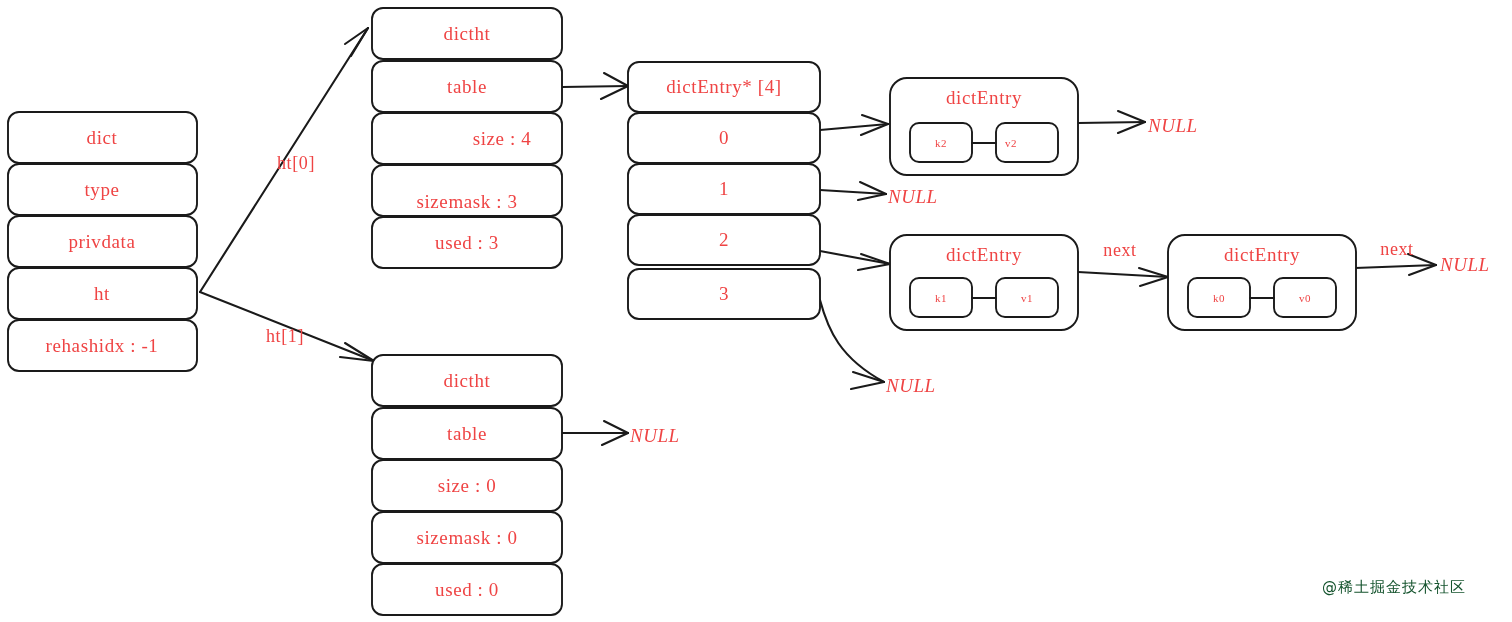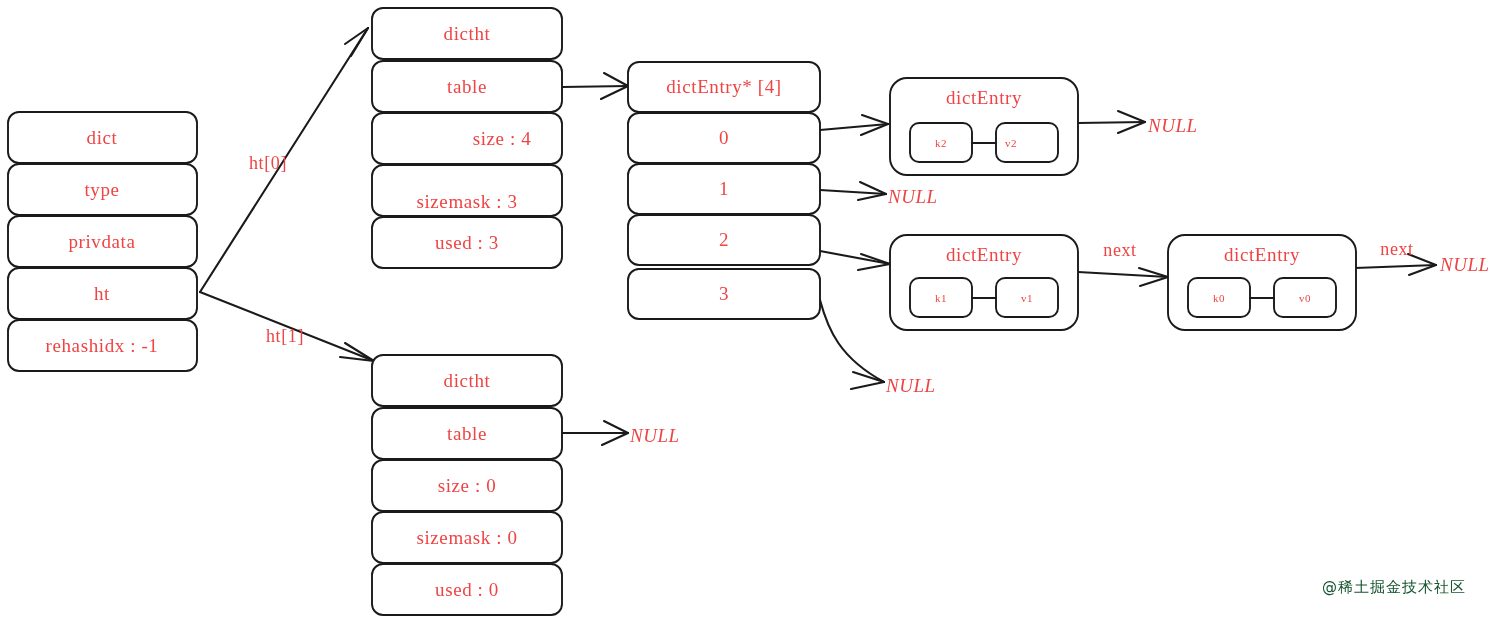--- a/index.html
+++ b/index.html
@@ -226,21 +226,21 @@
       <rect class="node-rect" x="372" y="564" width="190" height="51" rx="11"></rect>
     </g>
   </svg>
 
   <div class="label box-label" style="left:102px; top:138px;">dict</div>
   <div class="label box-label" style="left:102px; top:190px;">type</div>
   <div class="label box-label" style="left:102px; top:242px;">privdata</div>
   <div class="label box-label" style="left:102px; top:294px;">ht</div>
   <div class="label box-label" style="left:102px; top:346px;">rehashidx : -1</div>
 
-  <div class="label edge-label" style="left:268px; top:163px;">ht[0]</div>
+  <div class="label edge-label" style="left:296px; top:163px;">ht[0]</div>
   <div class="label edge-label" style="left:285px; top:336px;">ht[1]</div>
 
   <div class="label box-label" style="left:467px; top:34px;">dictht</div>
   <div class="label box-label" style="left:467px; top:87px;">table</div>
   <div class="label box-label" style="left:490px; top:139px;margin-left:12px;">size : 4</div>
   <div class="label box-label" style="left:467px; top:191px;margin-top:11px;">sizemask : 3</div>
   <div class="label box-label" style="left:467px; top:243px;">used : 3</div>
 
   <div class="label box-label" style="left:724px; top:87px;">dictEntry* [4]</div>
   <div class="label box-label" style="left:724px; top:138px;">0</div>

